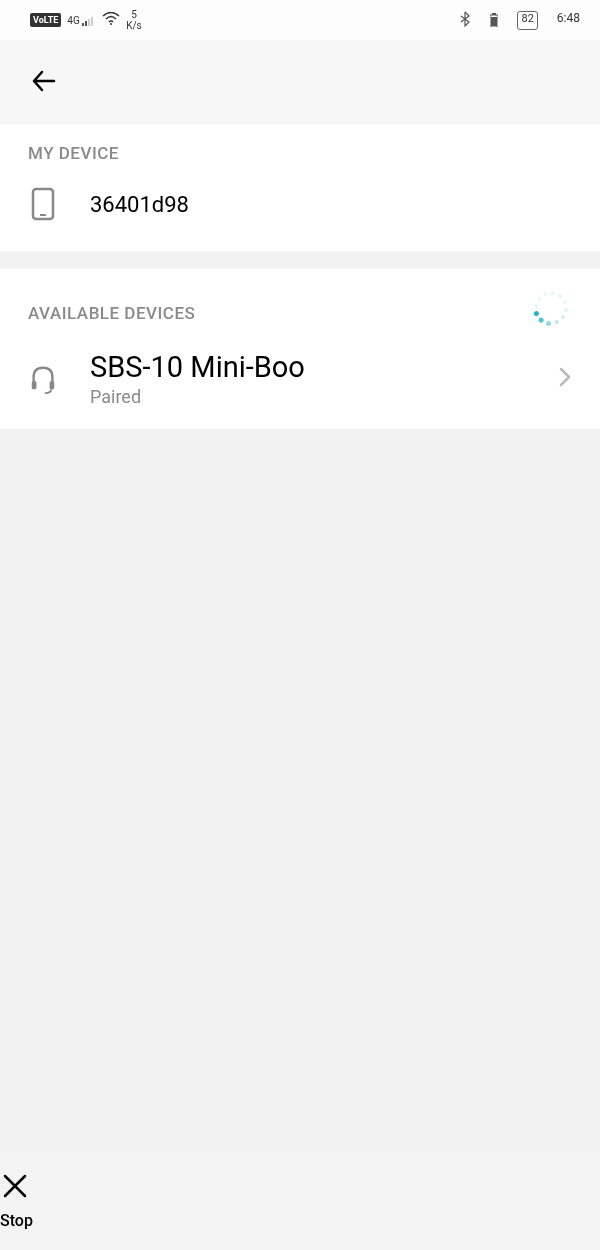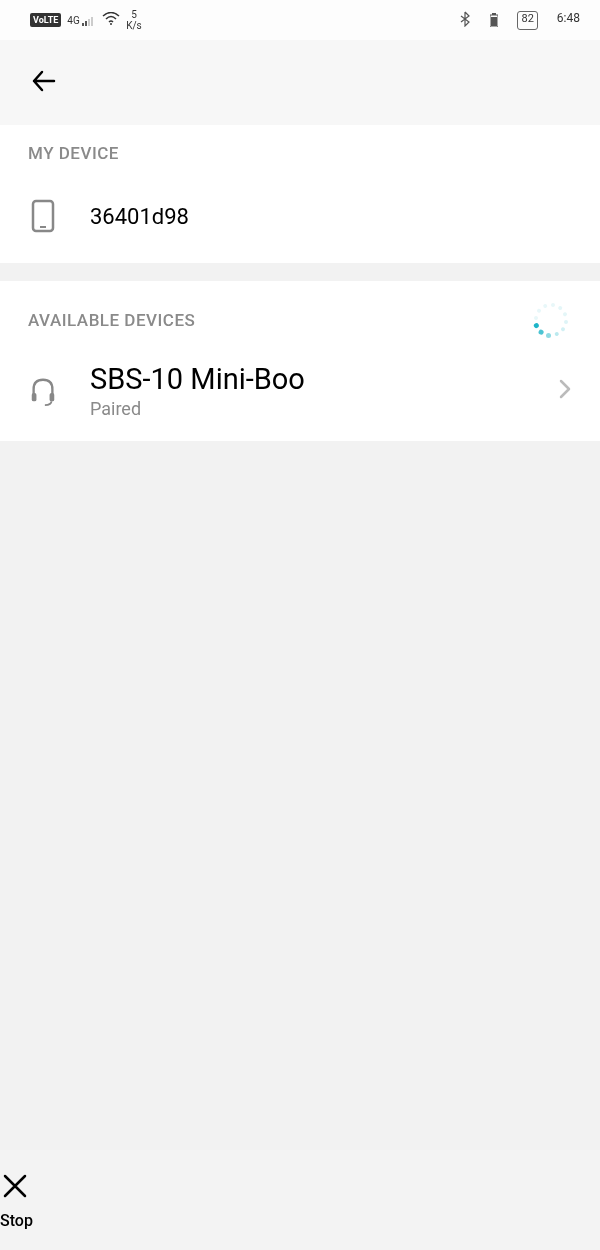--- a/index.html
+++ b/index.html
@@ -59,31 +59,31 @@
     .section {
       background: #fff;
       padding: 18px 28px;
     }
     .section-my-device { padding-bottom: 28px; }
     .section-header {
       font-size: 17px;
       color: #8a8a8a;
       font-weight: 500;
       letter-spacing: 0.5px;
-      margin-bottom: 34px;
+      margin-bottom: 22px;
     }
     .section-available {
       margin-top: 18px;
       padding-top: 24px;
       padding-bottom: 10px;
     }
     .avail-header-row {
       display: flex;
       justify-content: space-between;
-      align-items: center;
+      align-items: flex-end;
       margin-bottom: 15px;
     }
     .avail-header-row .section-header { margin-bottom: 0; }
 
     .device-row {
       display: flex;
       align-items: center;
       gap: 32px;
     }
     .device-icon {

